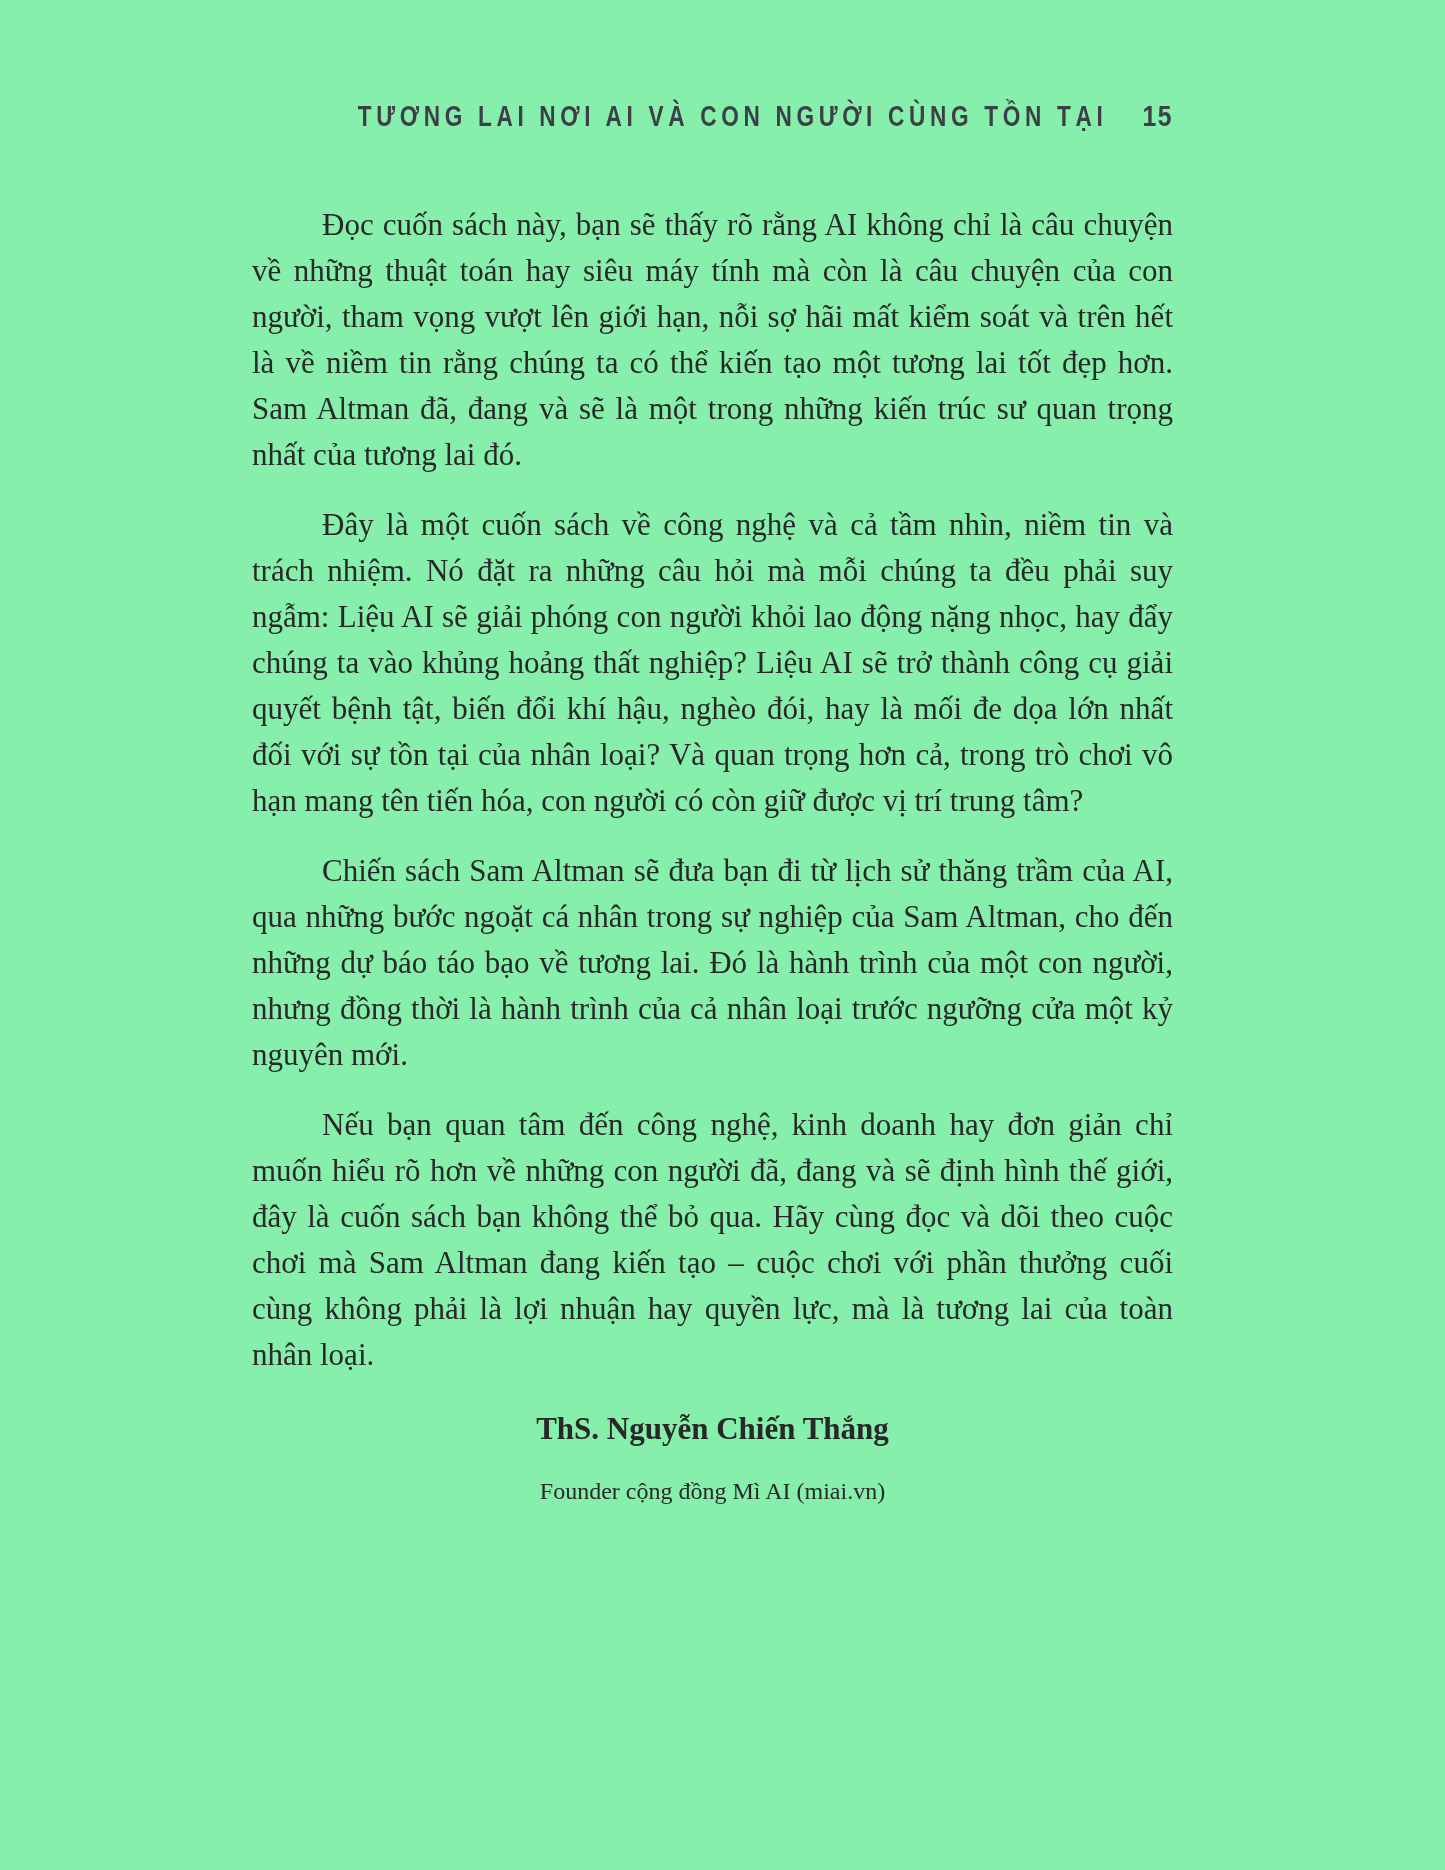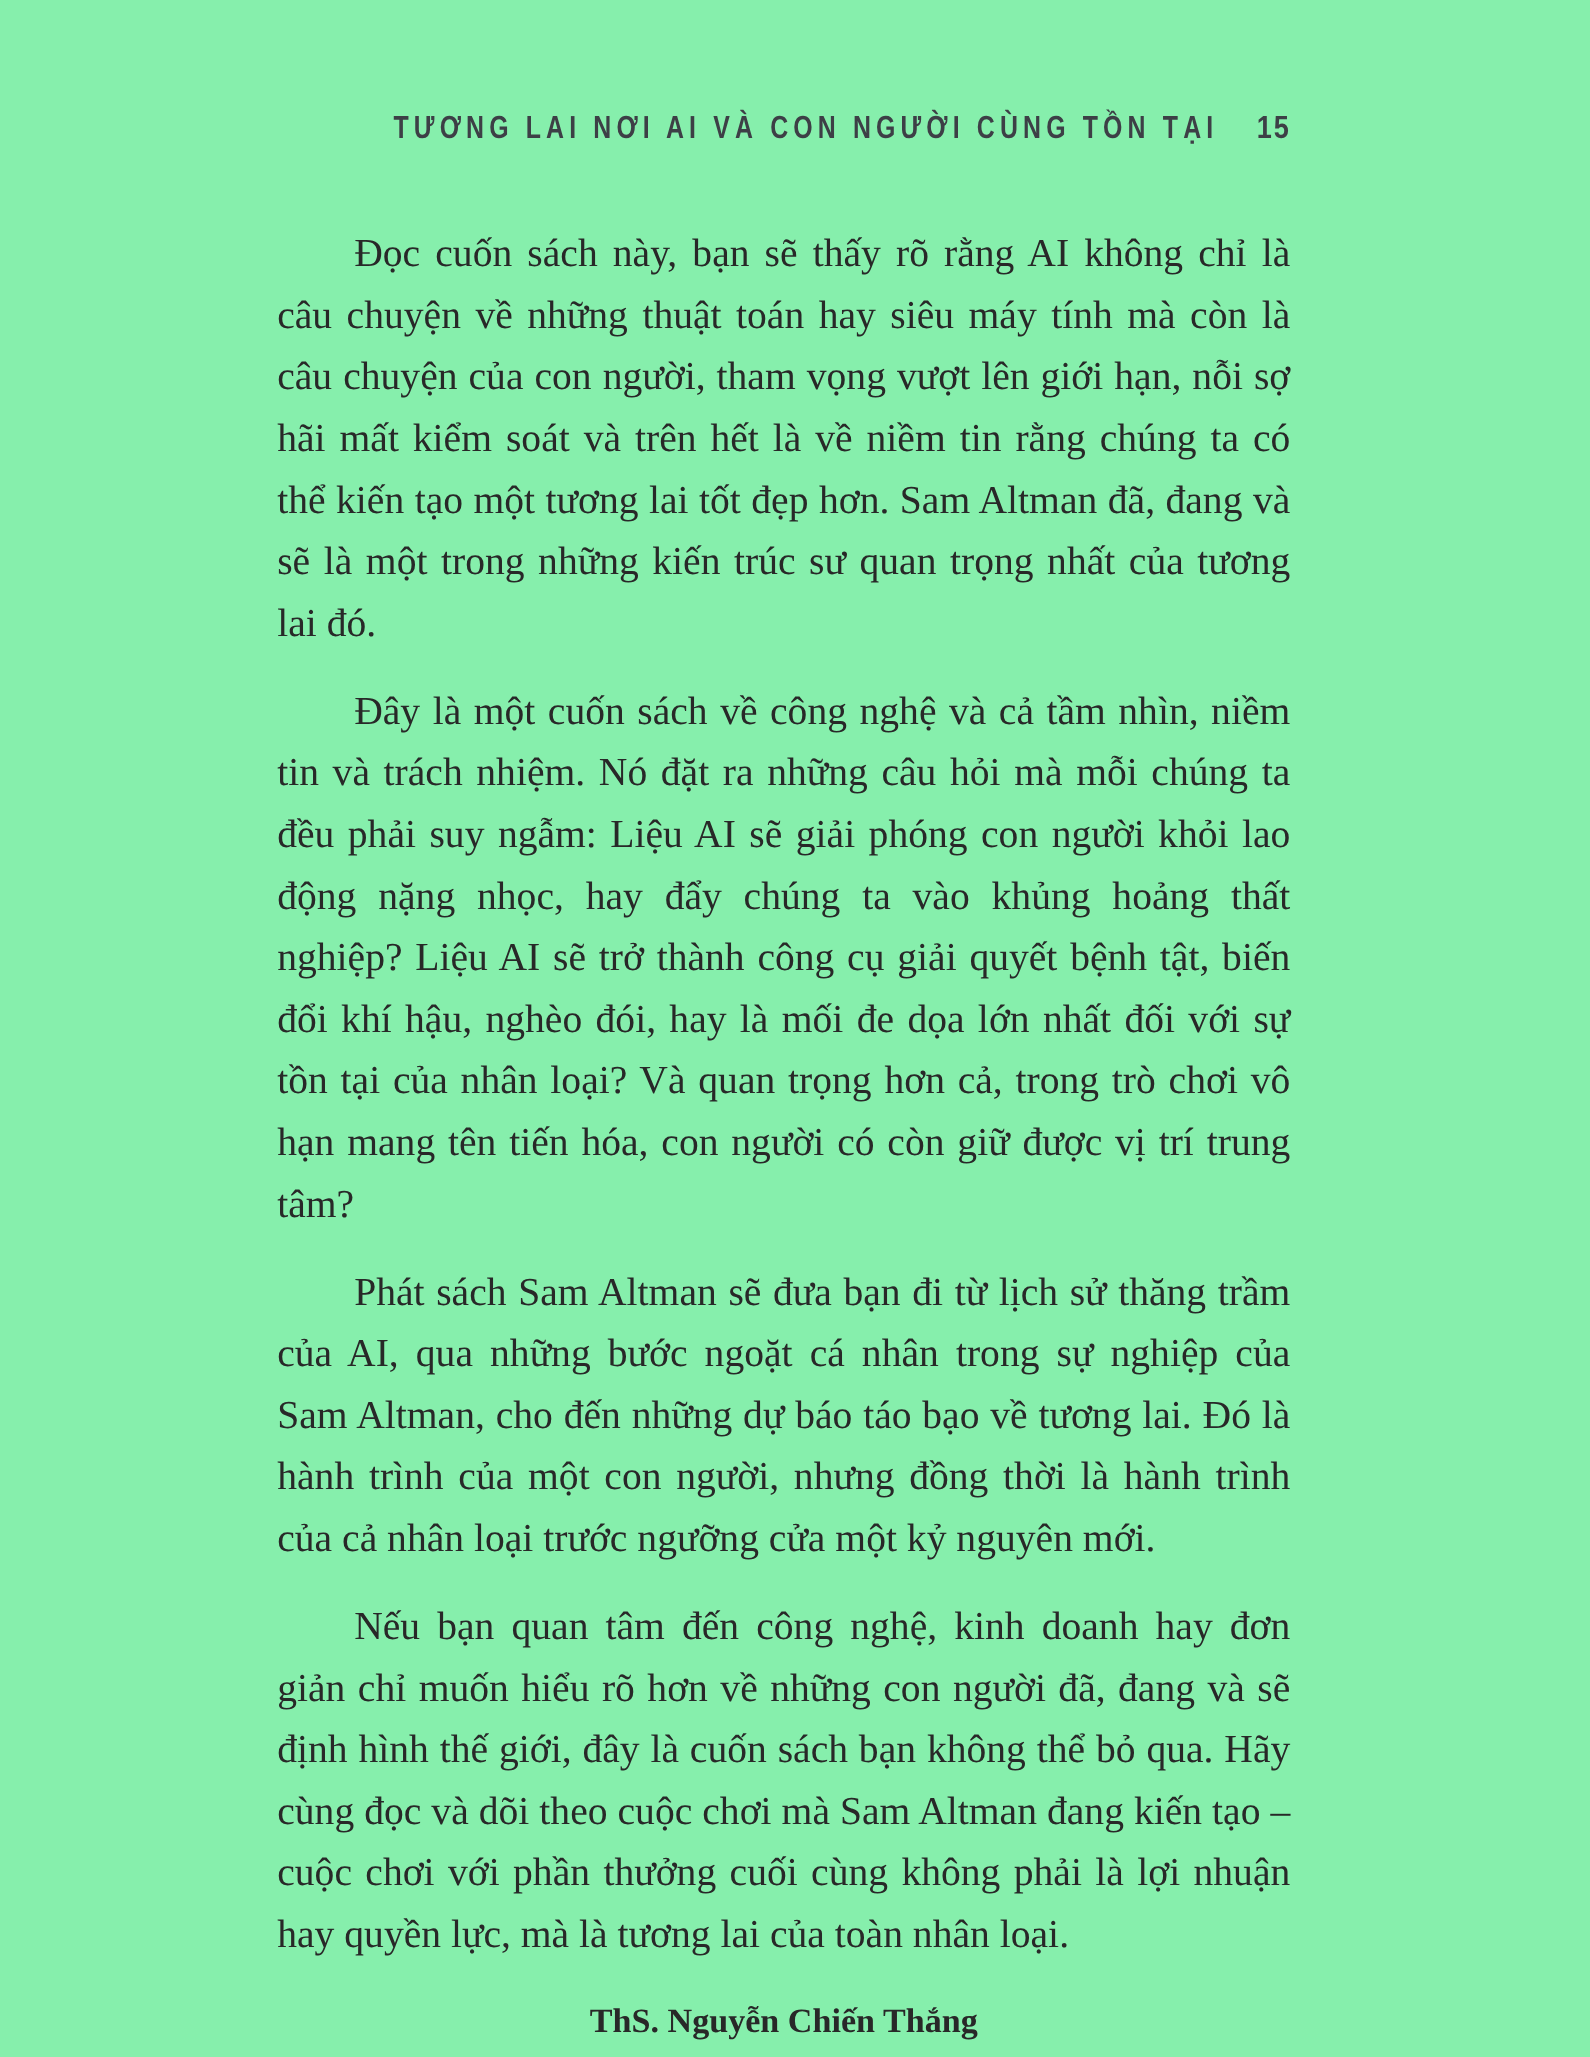--- a/index.html
+++ b/index.html
@@ -51,22 +51,22 @@
     font-size: 29px;
     letter-spacing: 2px;
     color: #3d3f46;
   }
   
   .body-text {
     margin-top: 52px;
     color: #282828;
   }
   .body-text p {
-    font-size: 36px;
-    line-height: 56px;
+    font-size: 31px;
+    line-height: 46px;
     text-align: justify;
     text-indent: 70px;
     margin: 0 0 24px 0;
   }
   .book-title-italic {
   }
   
   .signature {
     margin-top: 28px;
     text-align: center;
@@ -97,21 +97,21 @@
     <div class="running-header">
       <span class="running-title">TƯƠNG LAI NƠI AI VÀ CON NGƯỜI CÙNG TỒN TẠI</span>
       <span class="page-number">15</span>
     </div>
 
     <div class="body-text">
       <p>Đọc cuốn sách này, bạn sẽ thấy rõ rằng AI không chỉ là câu chuyện về những thuật toán hay siêu máy tính mà còn là câu chuyện của con người, tham vọng vượt lên giới hạn, nỗi sợ hãi mất kiểm soát và trên hết là về niềm tin rằng chúng ta có thể kiến tạo một tương lai tốt đẹp hơn. Sam Altman đã, đang và sẽ là một trong những kiến trúc sư quan trọng nhất của tương lai đó.</p>
 
       <p>Đây là một cuốn sách về công nghệ và cả tầm nhìn, niềm tin và trách nhiệm. Nó đặt ra những câu hỏi mà mỗi chúng ta đều phải suy ngẫm: Liệu AI sẽ giải phóng con người khỏi lao động nặng nhọc, hay đẩy chúng ta vào khủng hoảng thất nghiệp? Liệu AI sẽ trở thành công cụ giải quyết bệnh tật, biến đổi khí hậu, nghèo đói, hay là mối đe dọa lớn nhất đối với sự tồn tại của nhân loại? Và quan trọng hơn cả, trong trò chơi vô hạn mang tên tiến hóa, con người có còn giữ được vị trí trung tâm?</p>
 
-      <p><span>Phát sách </span><span class="book-title-italic">Sam Altman</span><span> sẽ đưa bạn đi từ lịch sử thăng trầm của AI, qua những bước ngoặt cá nhân trong sự nghiệp của Sam Altman, cho đến những dự báo táo bạo về tương lai. Đó là hành trình của một con người, nhưng đồng thời là hành trình của cả nhân loại trước ngưỡng cửa một kỷ nguyên mới.</span></p>
+      <p><span>Chiến sách </span><span class="book-title-italic">Sam Altman</span><span> sẽ đưa bạn đi từ lịch sử thăng trầm của AI, qua những bước ngoặt cá nhân trong sự nghiệp của Sam Altman, cho đến những dự báo táo bạo về tương lai. Đó là hành trình của một con người, nhưng đồng thời là hành trình của cả nhân loại trước ngưỡng cửa một kỷ nguyên mới.</span></p>
 
       <p>Nếu bạn quan tâm đến công nghệ, kinh doanh hay đơn giản chỉ muốn hiểu rõ hơn về những con người đã, đang và sẽ định hình thế giới, đây là cuốn sách bạn không thể bỏ qua. Hãy cùng đọc và dõi theo cuộc chơi mà Sam Altman đang kiến tạo – cuộc chơi với phần thưởng cuối cùng không phải là lợi nhuận hay quyền lực, mà là tương lai của toàn nhân loại.</p>
     </div>
 
     <div class="signature">
       <div class="signature-name">ThS. Nguyễn Chiến Thắng</div>
       <div class="signature-founder">Founder cộng đồng Mì AI (miai.vn)</div>
     </div>
 
   </div>

